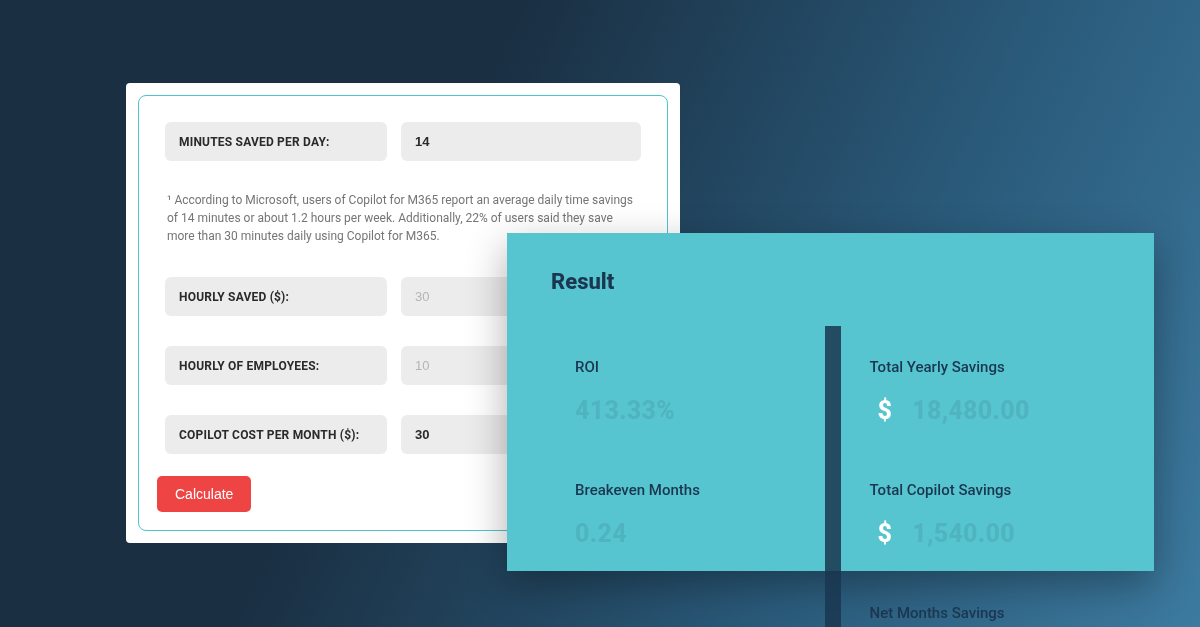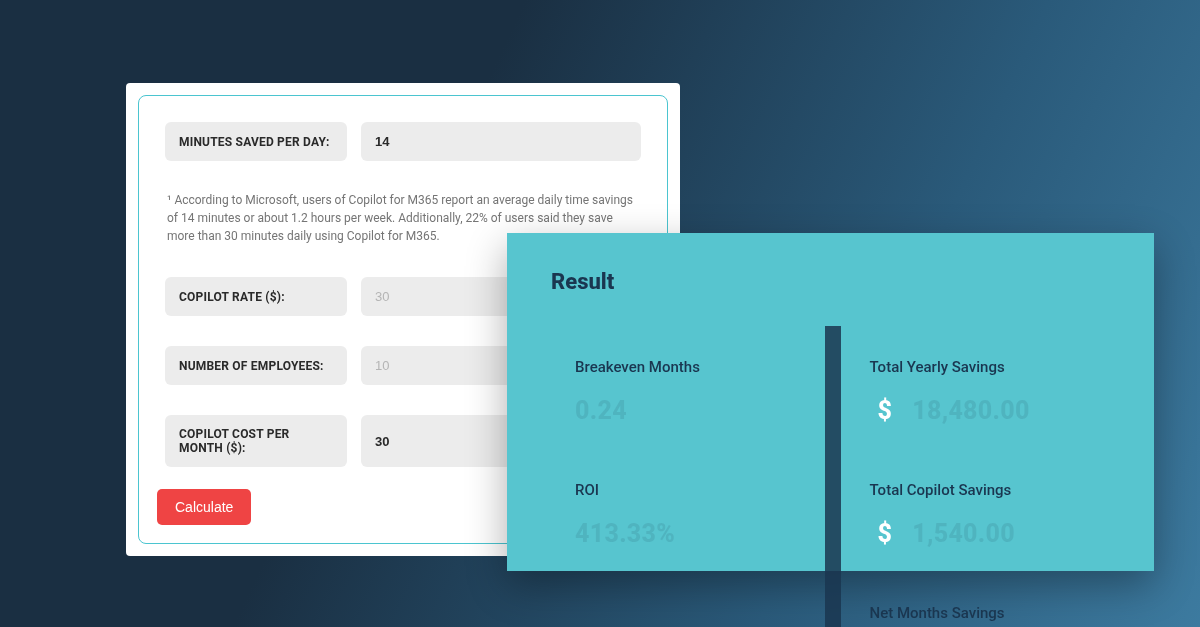--- a/index.html
+++ b/index.html
@@ -41,21 +41,21 @@
     padding: 12px 14px;
     font-size: 12px;
     font-weight: 700;
     color: #2a2a2a;
     letter-spacing: 0.2px;
     display: flex;
     align-items: center;
   }
 
   .field-input {
-    width: 280px;
+    width: 240px;
     background: #ececec;
     border: none;
     border-radius: 6px;
     padding: 12px 14px;
     font-size: 13px;
     font-weight: 700;
     color: #2a2a2a;
     outline: none;
   }
 
@@ -159,26 +159,26 @@
   <div class="calculator-inner">
 
     <div class="field-row">
       <div class="field-label">MINUTES SAVED PER DAY:</div>
       <input class="field-input" type="text" value="14" style="">
     </div>
 
     <p class="footnote">¹ According to Microsoft, users of Copilot for M365 report an average daily time savings of 14 minutes or about 1.2 hours per week. Additionally, 22% of users said they save more than 30 minutes daily using Copilot for M365.</p>
 
     <div class="field-row">
-      <div class="field-label">COPILOT RATE ($):</div>
+      <div class="field-label">HOURLY SAVED ($):</div>
       <input class="field-input light" type="text" placeholder="30" style="">
     </div>
 
     <div class="field-row">
-      <div class="field-label">NUMBER OF EMPLOYEES:</div>
+      <div class="field-label">HOURLY OF EMPLOYEES:</div>
       <input class="field-input light" type="text" placeholder="10" style="">
     </div>
 
     <div class="field-row">
       <div class="field-label">COPILOT COST PER MONTH ($):</div>
       <input class="field-input" type="text" value="30" style="">
     </div>
 
     <button class="calc-button">Calculate</button>
 
@@ -186,27 +186,27 @@
 </div>
 
 <div class="result-card">
   <div class="result-title">Result</div>
 
   <div class="result-grid">
     <div class="divider"></div>
 
     <div class="result-col">
       <div class="metric">
+        <div class="metric-label">ROI</div>
+        <div class="metric-value">413.33%</div>
+      </div>
+      <div class="metric">
         <div class="metric-label">Breakeven Months</div>
         <div class="metric-value">0.24</div>
       </div>
-      <div class="metric">
-        <div class="metric-label">ROI</div>
-        <div class="metric-value">413.33%</div>
-      </div>
     </div>
 
     <div class="result-col right">
       <div class="metric">
         <div class="metric-label">Total Yearly Savings</div>
         <div class="metric-value"><span class="dollar">$</span><span>18,480.00</span></div>
       </div>
       <div class="metric">
         <div class="metric-label">Total Copilot Savings</div>
         <div class="metric-value"><span class="dollar">$</span><span>1,540.00</span></div>

